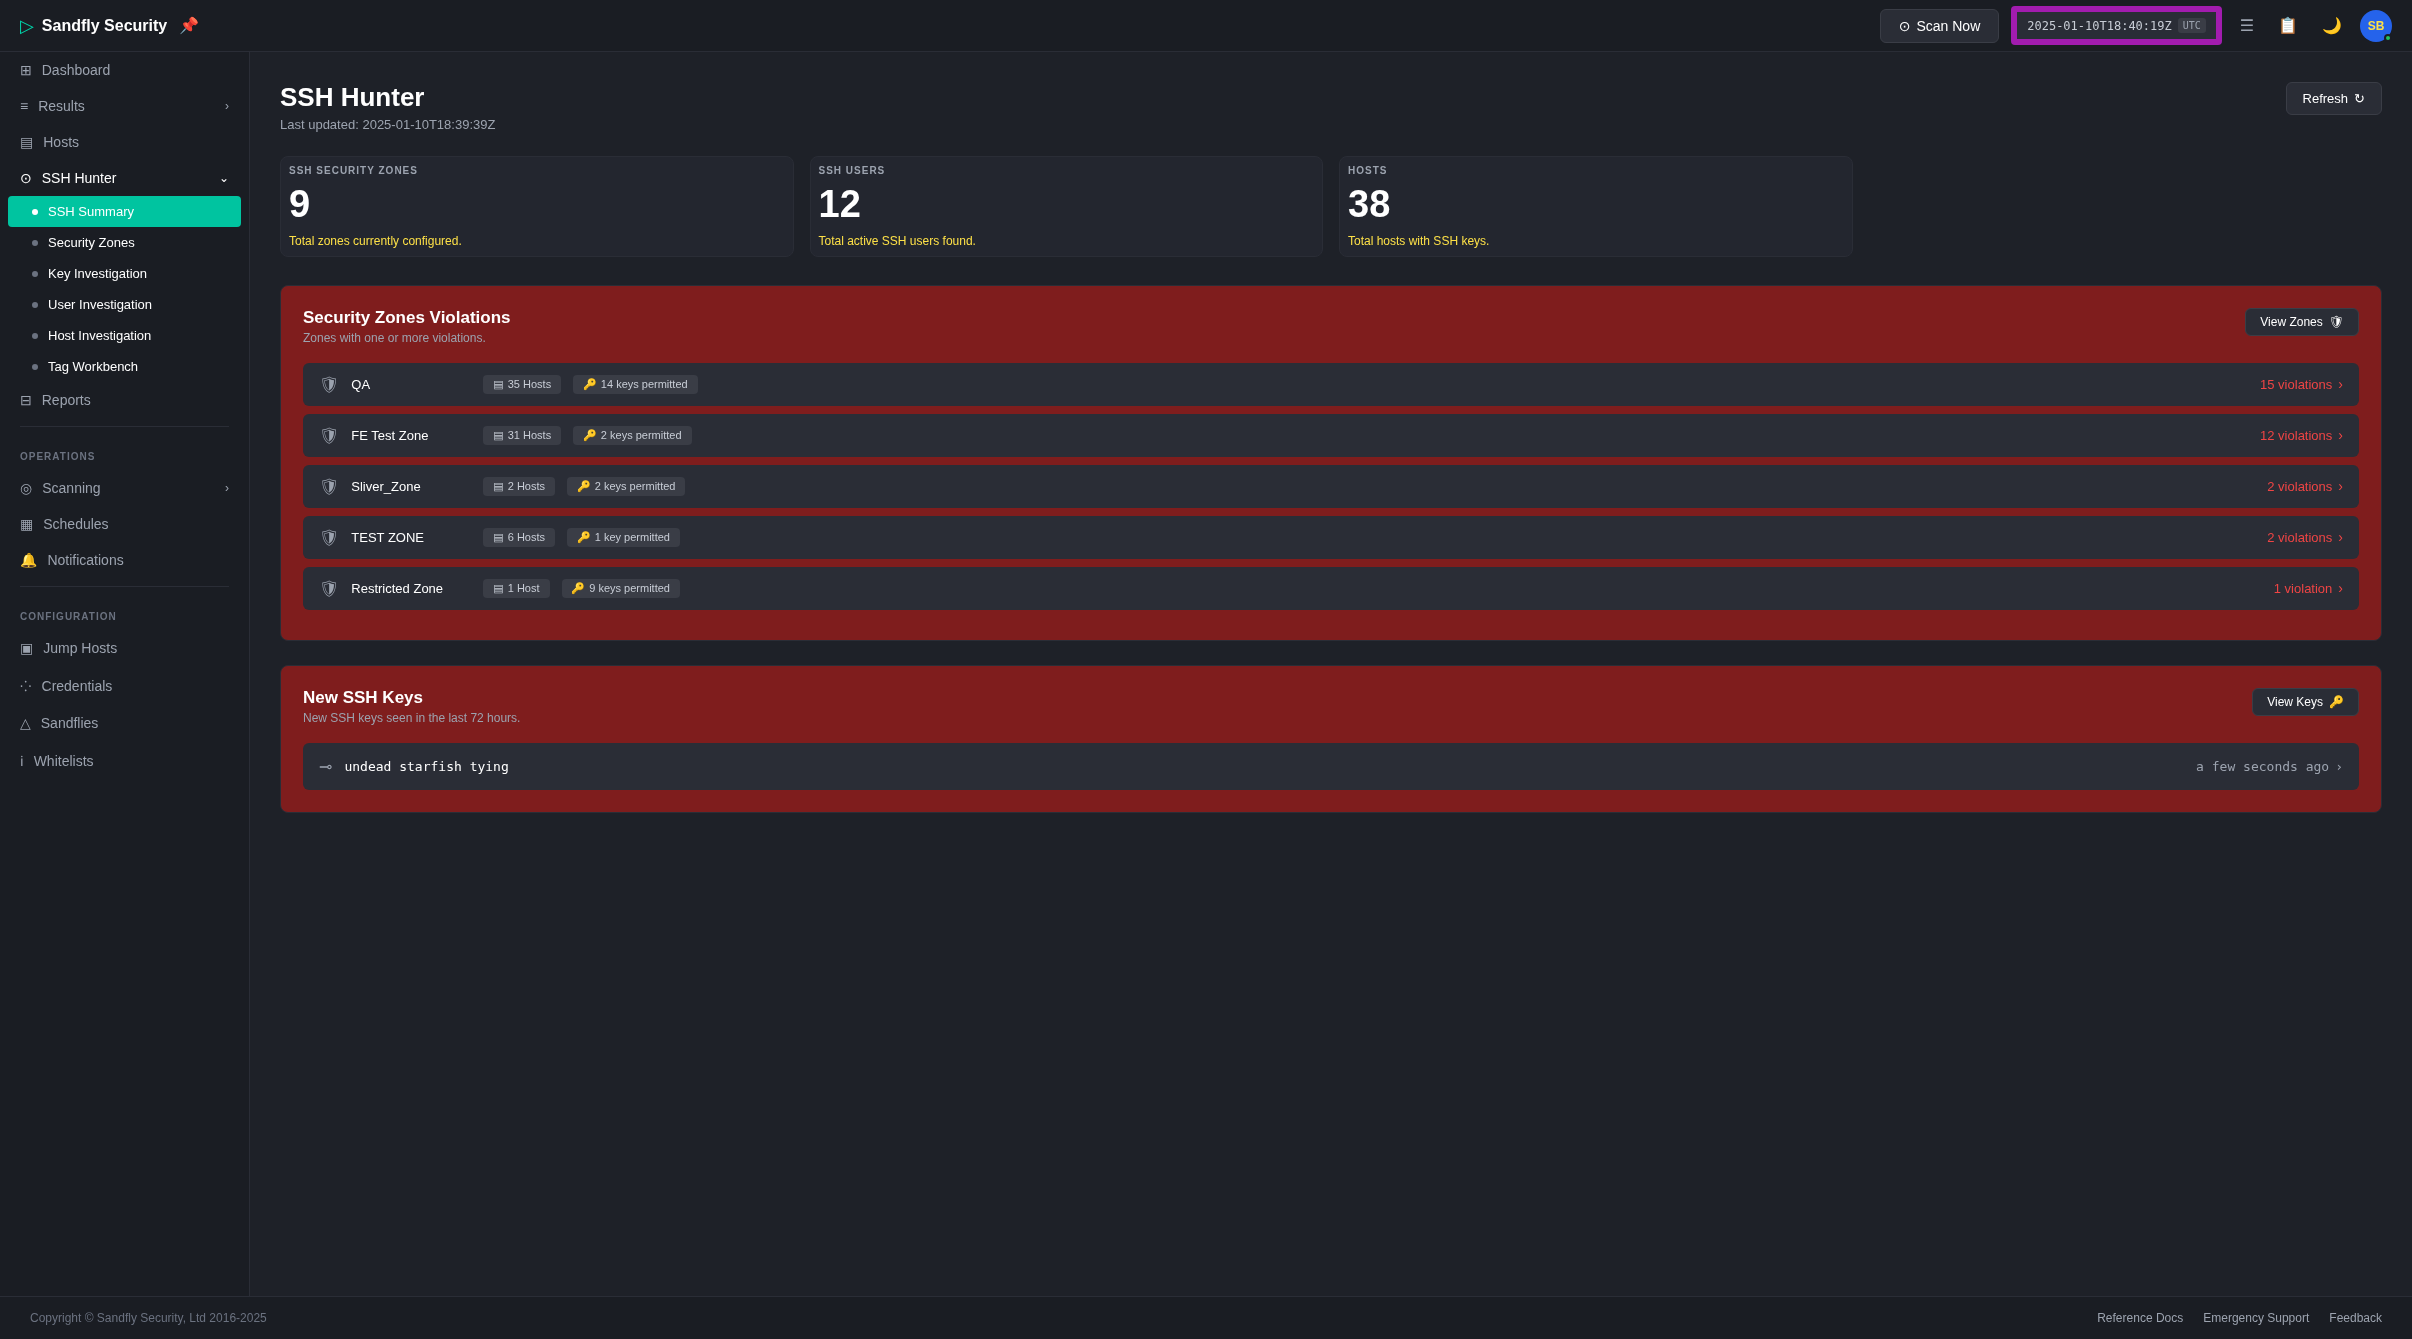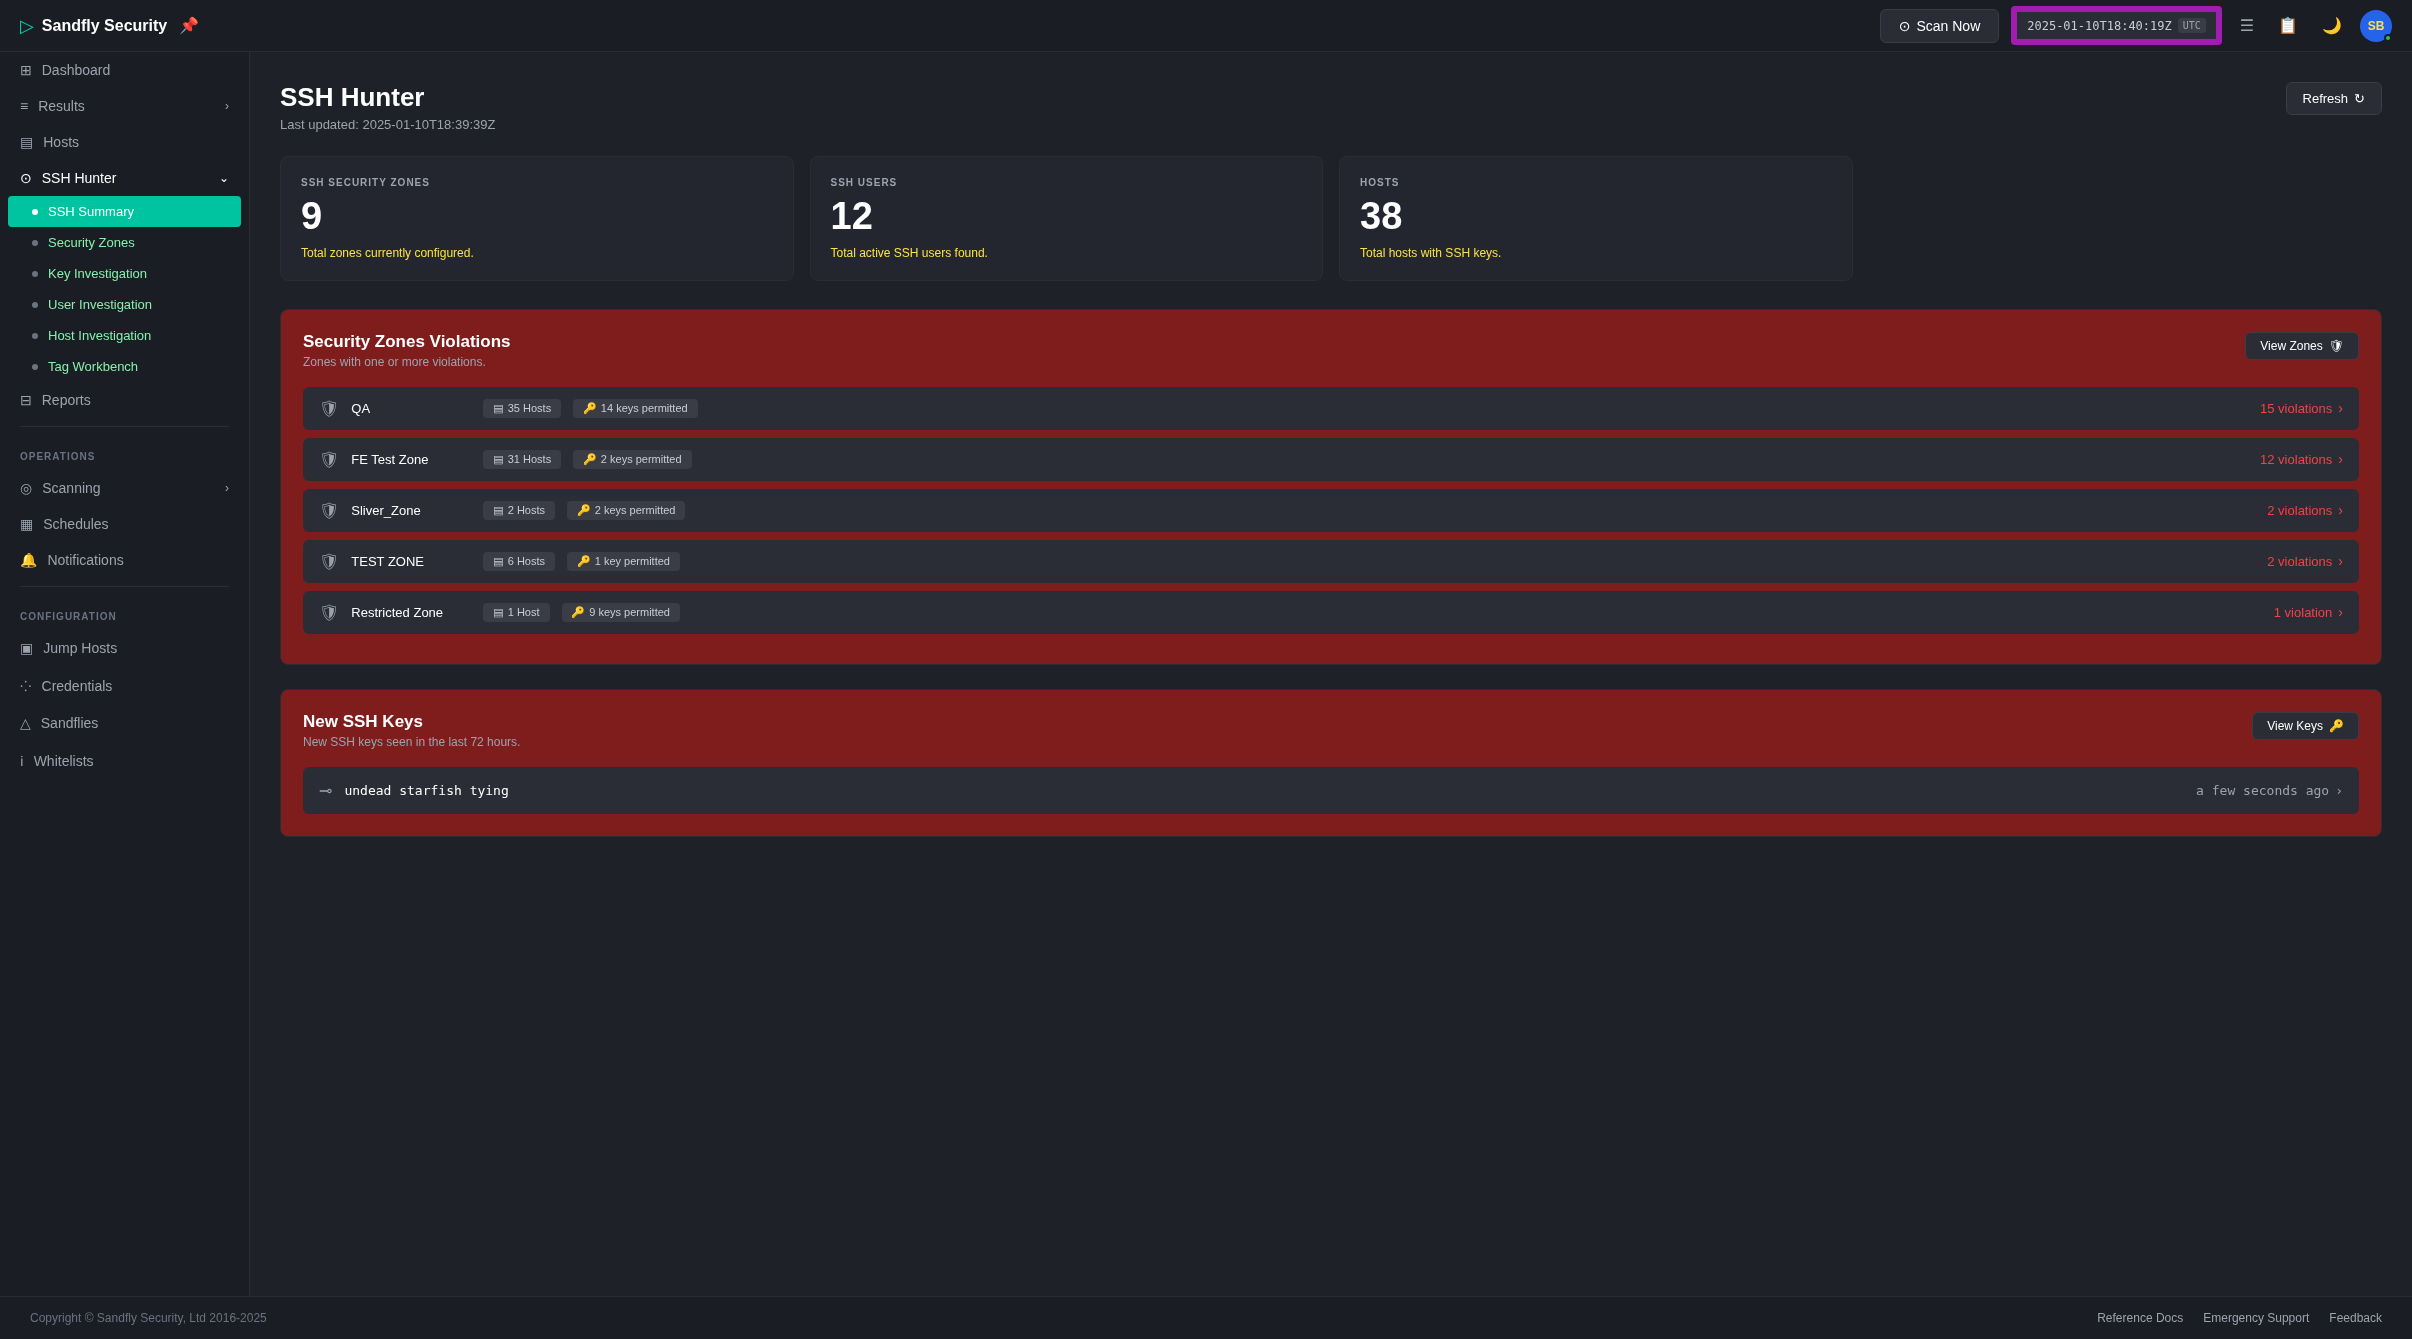--- a/index.html
+++ b/index.html
@@ -154,21 +154,21 @@
     .sidebar-item .chevron { margin-left: auto; font-size: 12px; }
     .sidebar-submenu {
       padding-left: 0;
     }
     .sidebar-subitem {
       display: flex;
       align-items: center;
       gap: 10px;
       padding: 8px 20px 8px 32px;
       cursor: pointer;
-      color: #86efac;
+      color: #ffffff;
       font-size: 13px;
     }
     .sidebar-subitem.active-sub {
       background: #00c4a0;
       color: #ffffff;
       border-radius: 4px;
       margin: 0 8px;
       padding: 8px 12px 8px 24px;
     }
     .sidebar-subitem .dot {
@@ -222,21 +222,21 @@
     .stat-cards {
       display: grid;
       grid-template-columns: repeat(4, 1fr);
       gap: 16px;
       margin-bottom: 28px;
     }
     .stat-card {
       background: #23262f;
       border: 1px solid #2a2d36;
       border-radius: 8px;
-      padding: 20px;
+      padding: 8px;
     }
     .stat-card-label {
       color: #9ca3af;
       font-size: 10px;
       font-weight: 700;
       letter-spacing: 1px;
       text-transform: uppercase;
       margin-bottom: 8px;
     }
     .stat-card-value {

